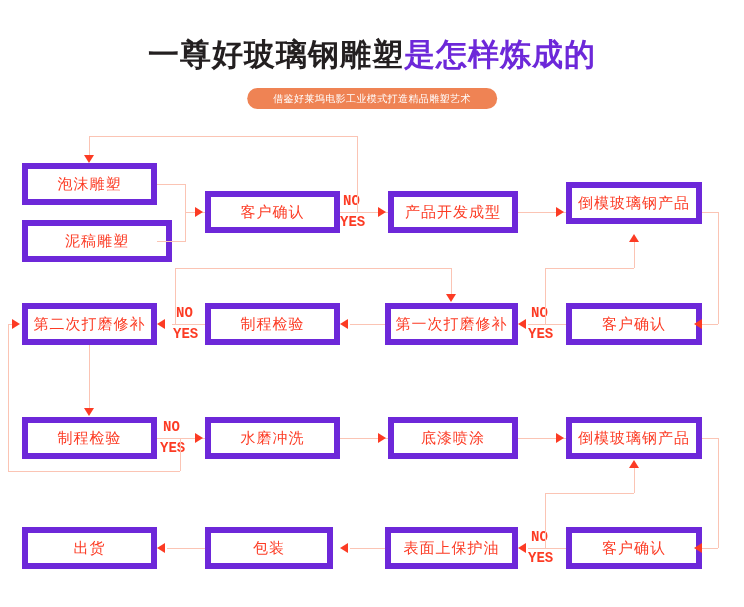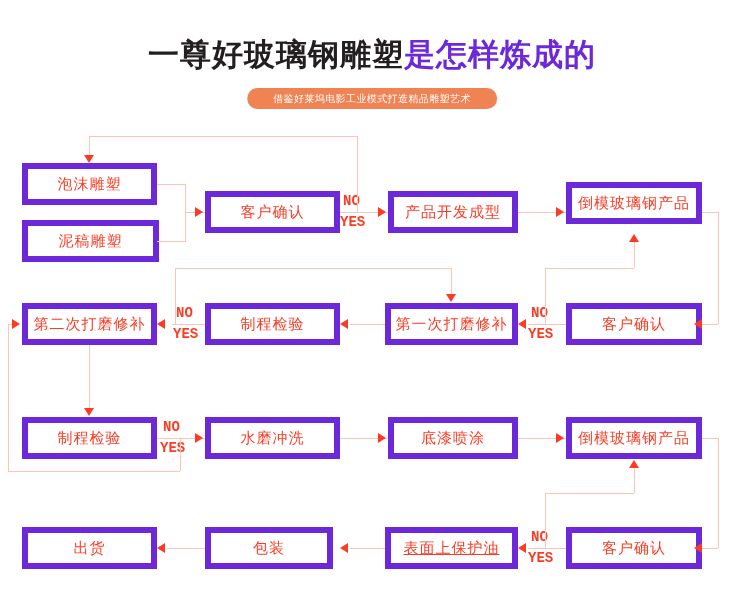--- a/index.html
+++ b/index.html
@@ -51,38 +51,38 @@
 <div id="header">
   <div id="title">
     <span class="dark">一尊好玻璃钢雕塑</span><span class="accent">是怎样炼成的</span>
   </div>
   <div id="subtitle-pill">借鉴好莱坞电影工业模式打造精品雕塑艺术</div>
 </div>
 
 <div id="flow">
 
   <div class="node" style="left:22px;top:43px;width:135px;height:42px;">泡沫雕塑</div>
-  <div class="node" style="left:22px;top:100px;width:137px;height:42px;">泥稿雕塑</div>
+  <div class="node" style="left:22px;top:100px;width:150px;height:42px;">泥稿雕塑</div>
   <div class="node" style="left:205px;top:71px;width:135px;height:42px;">客户确认</div>
   <div class="node" style="left:388px;top:71px;width:130px;height:42px;">产品开发成型</div>
   <div class="node" style="left:566px;top:62px;width:136px;height:42px;">倒模玻璃钢产品</div>
 
   <div class="node" style="left:22px;top:183px;width:135px;height:42px;">第二次打磨修补</div>
   <div class="node" style="left:205px;top:183px;width:135px;height:42px;">制程检验</div>
   <div class="node" style="left:385px;top:183px;width:133px;height:42px;">第一次打磨修补</div>
   <div class="node" style="left:566px;top:183px;width:136px;height:42px;">客户确认</div>
 
   <div class="node" style="left:22px;top:297px;width:135px;height:42px;">制程检验</div>
   <div class="node" style="left:388px;top:297px;width:130px;height:42px;">底漆喷涂</div>
   <div class="node" style="left:205px;top:297px;width:135px;height:42px;">水磨冲洗</div>
   <div class="node" style="left:566px;top:297px;width:136px;height:42px;">倒模玻璃钢产品</div>
 
   <div class="node" style="left:22px;top:407px;width:135px;height:42px;">出货</div>
   <div class="node" style="left:205px;top:407px;width:128px;height:42px;">包装</div>
-  <div class="node" style="left:385px;top:407px;width:133px;height:42px;text-decoration:underline;">表面上保护油</div>
+  <div class="node" style="left:385px;top:407px;width:133px;height:42px;">表面上保护油</div>
   <div class="node" style="left:566px;top:407px;width:136px;height:42px;">客户确认</div>
 
   <div class="ny" style="left:343px;top:74px;">NO</div>
   <div class="ny" style="left:340px;top:95px;">YES</div>
 
   <div class="ny" style="left:176px;top:186px;">NO</div>
   <div class="ny" style="left:173px;top:207px;">YES</div>
 
   <div class="ny" style="left:531px;top:186px;">NO</div>
   <div class="ny" style="left:528px;top:207px;">YES</div>

